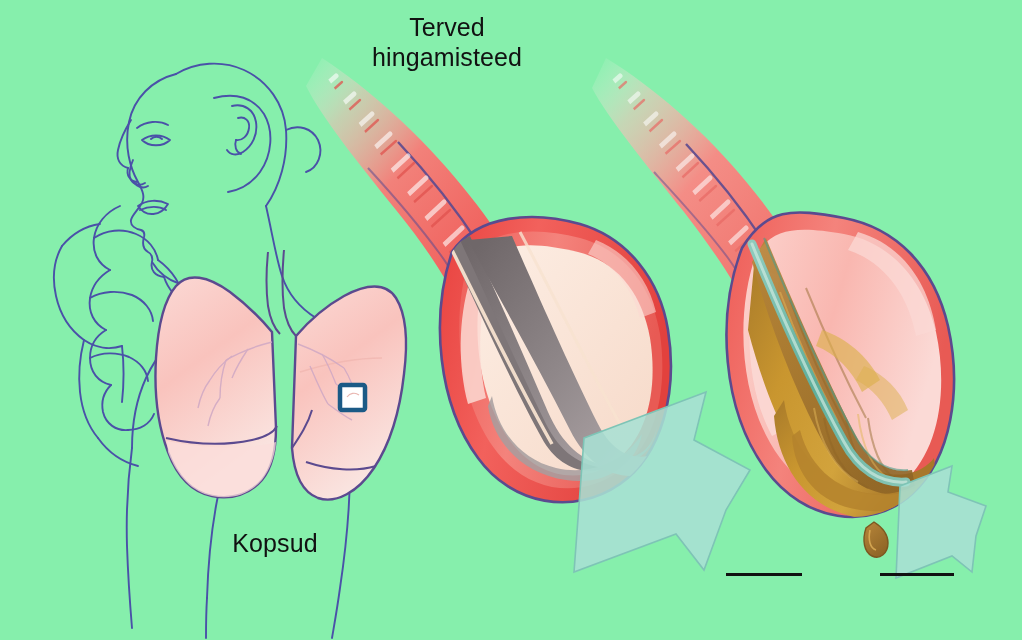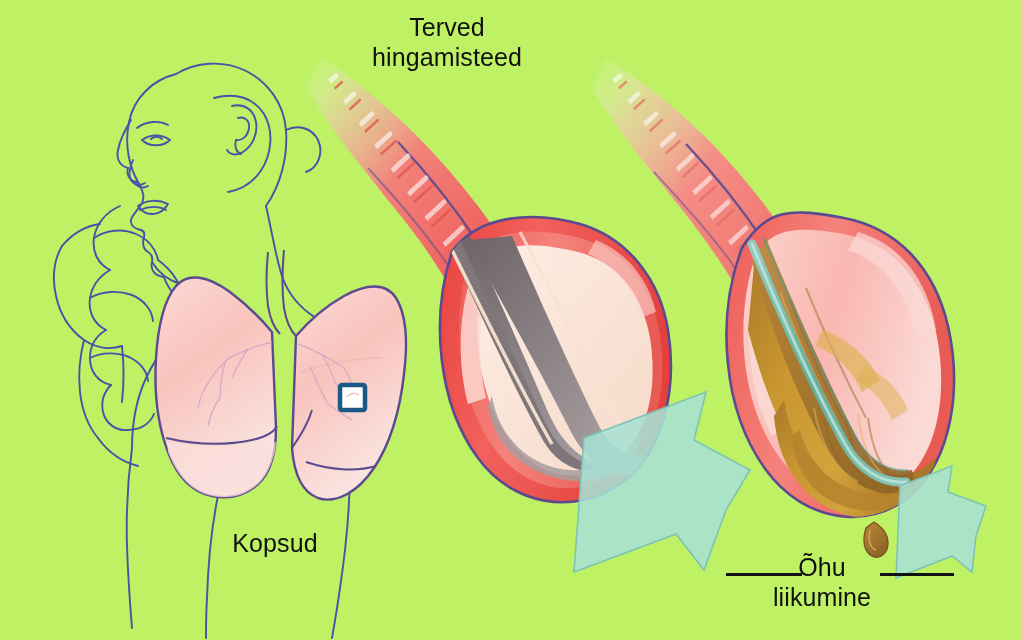--- a/index.html
+++ b/index.html
@@ -5,21 +5,21 @@
 <style>
   html,body{margin:0;padding:0;background:#ffffff;}
   body{
     font-family:"Liberation Sans","DejaVu Sans",sans-serif;
     -webkit-font-smoothing:antialiased;
   }
   #stage{
     position:relative;
     width:1022px;
     height:640px;
-    background:#bef264;
+    background:#86efac;
     overflow:hidden;
   }
   .lbl{
     position:absolute;
     color:#111111;
     font-size:25px;
     line-height:30px;
     text-align:center;
     white-space:pre-line;
     letter-spacing:.1px;
@@ -413,18 +413,16 @@
   </svg>
 
   <div class="lbl" id="title-healthy">Terved
 hingamisteed</div>
 
 
   <div class="lbl" id="label-lungs">Kopsud</div>
 
   <div class="rule" id="rule-left"></div>
 
-  <div class="lbl" id="label-airflow">Õhu
-liikumine</div>
 
   <div class="rule" id="rule-right"></div>
 
 </div>
 
 </body></html>

